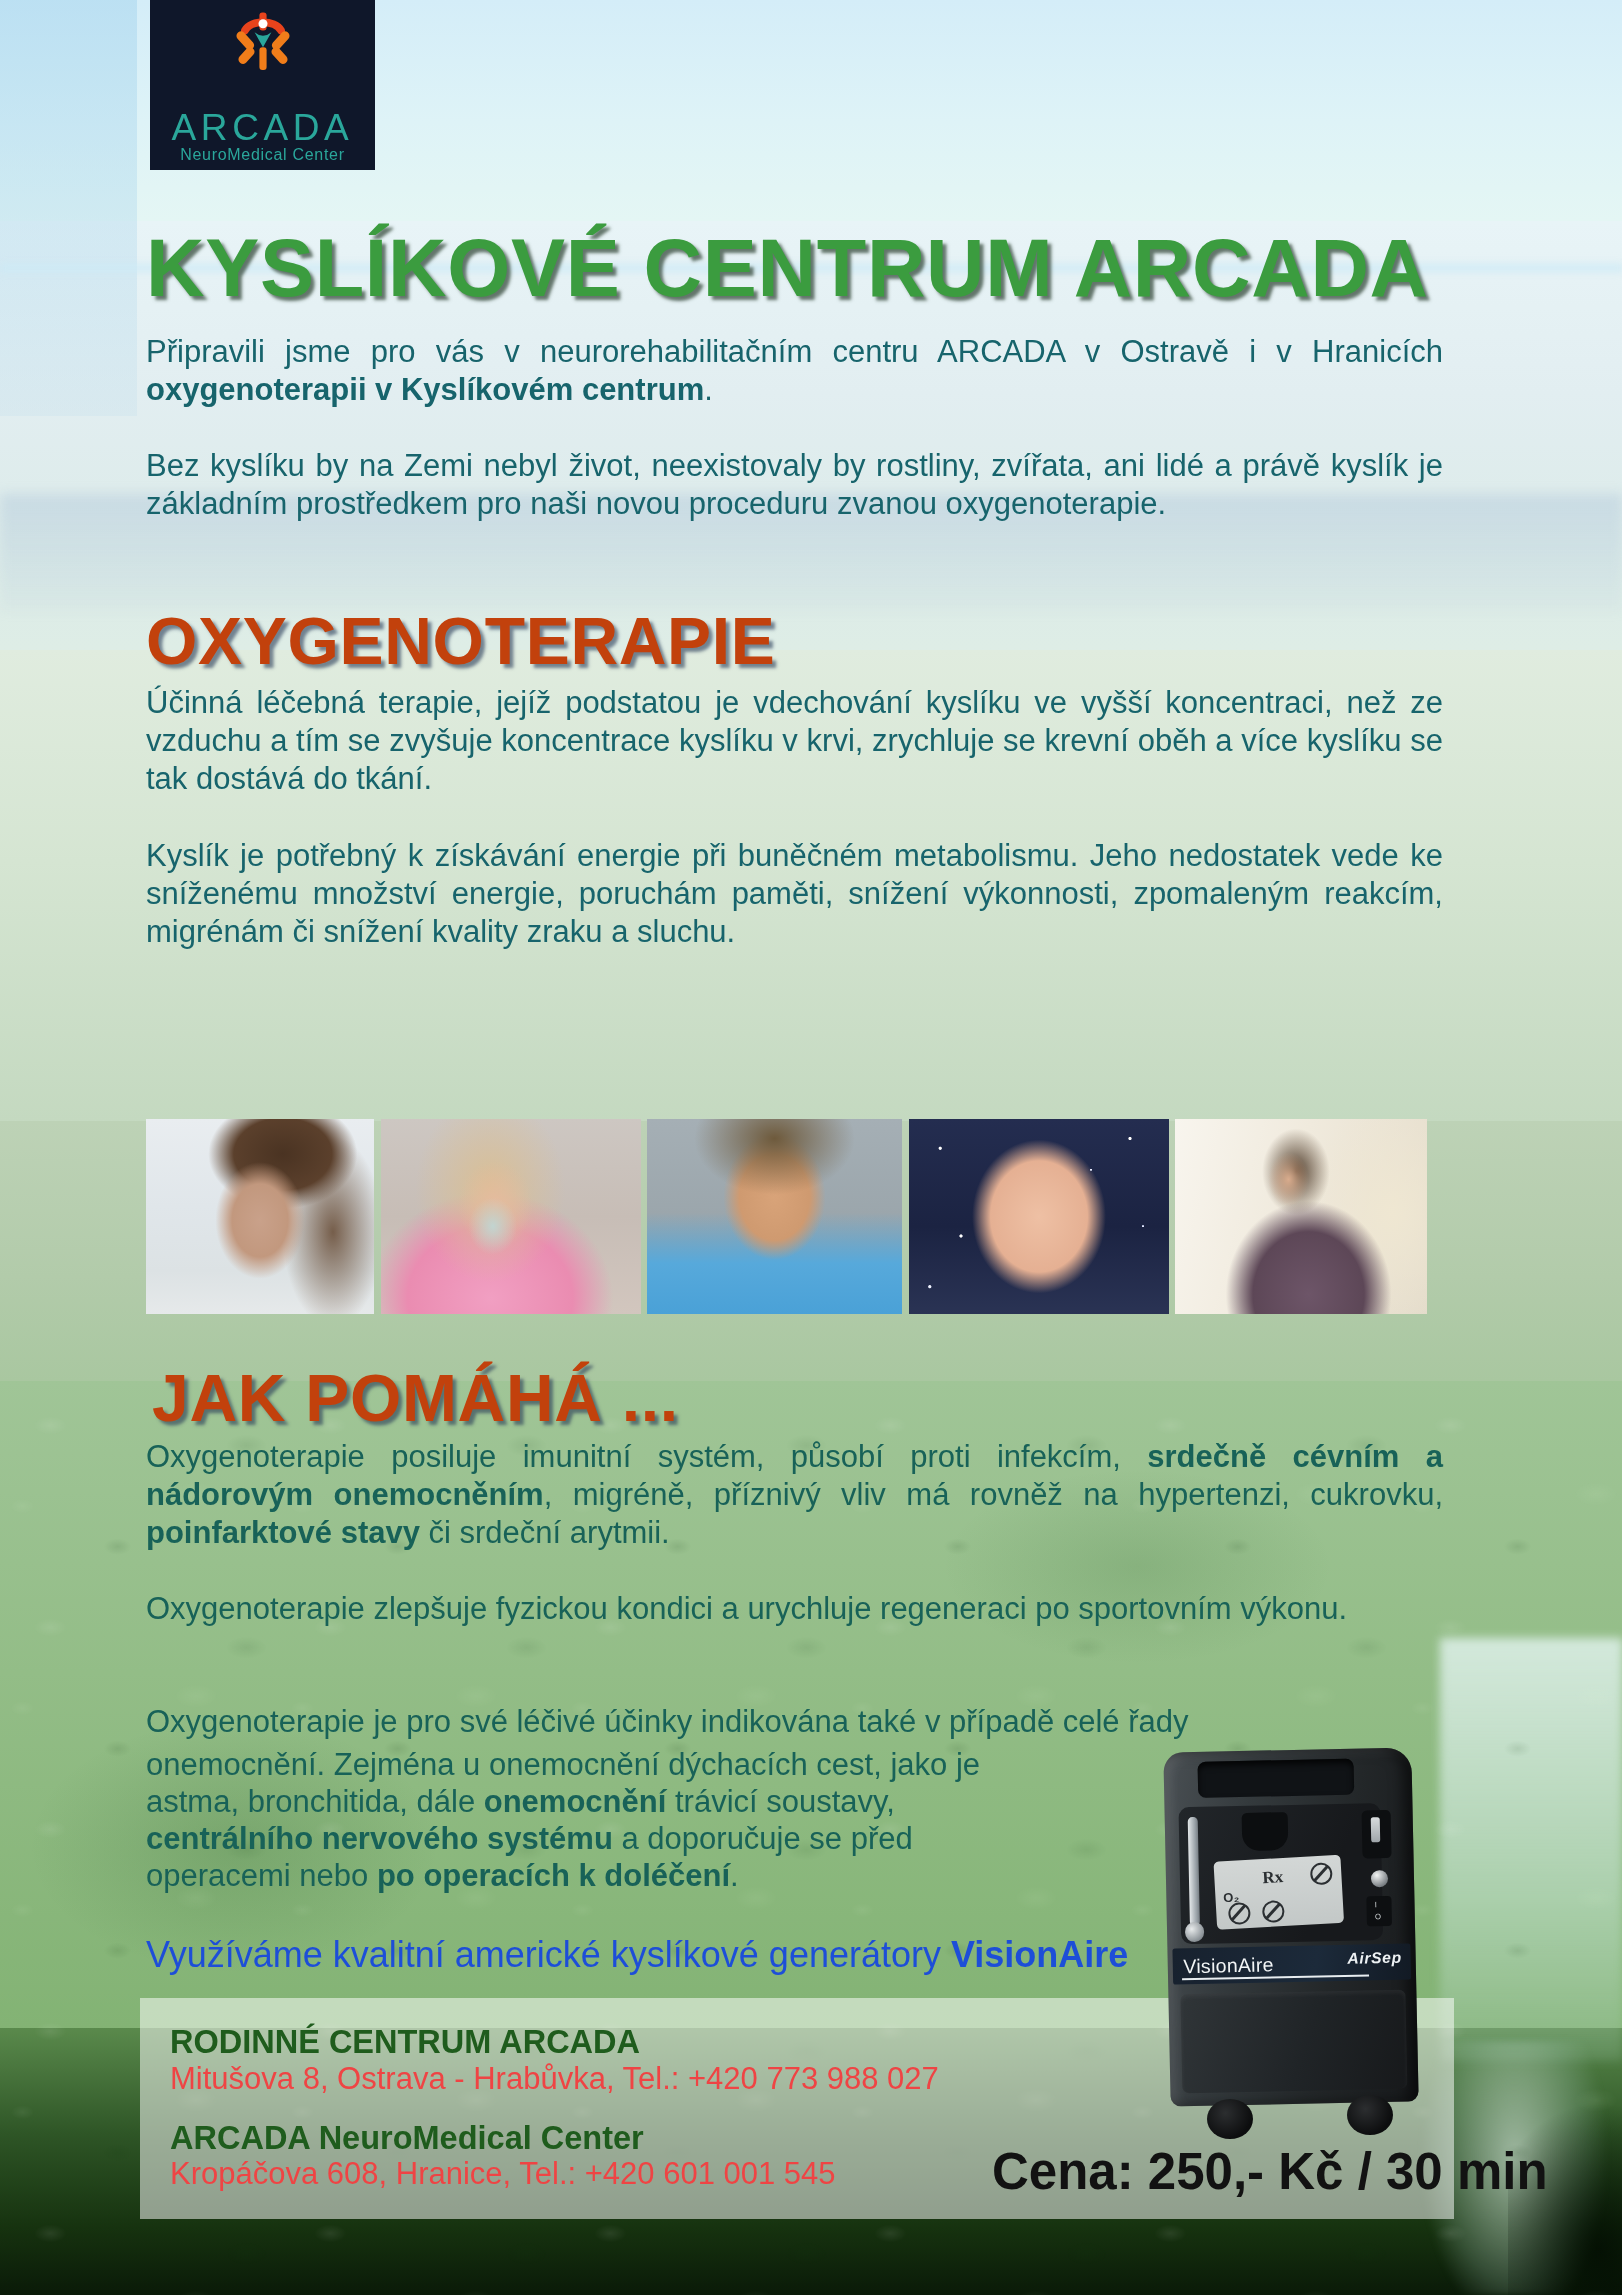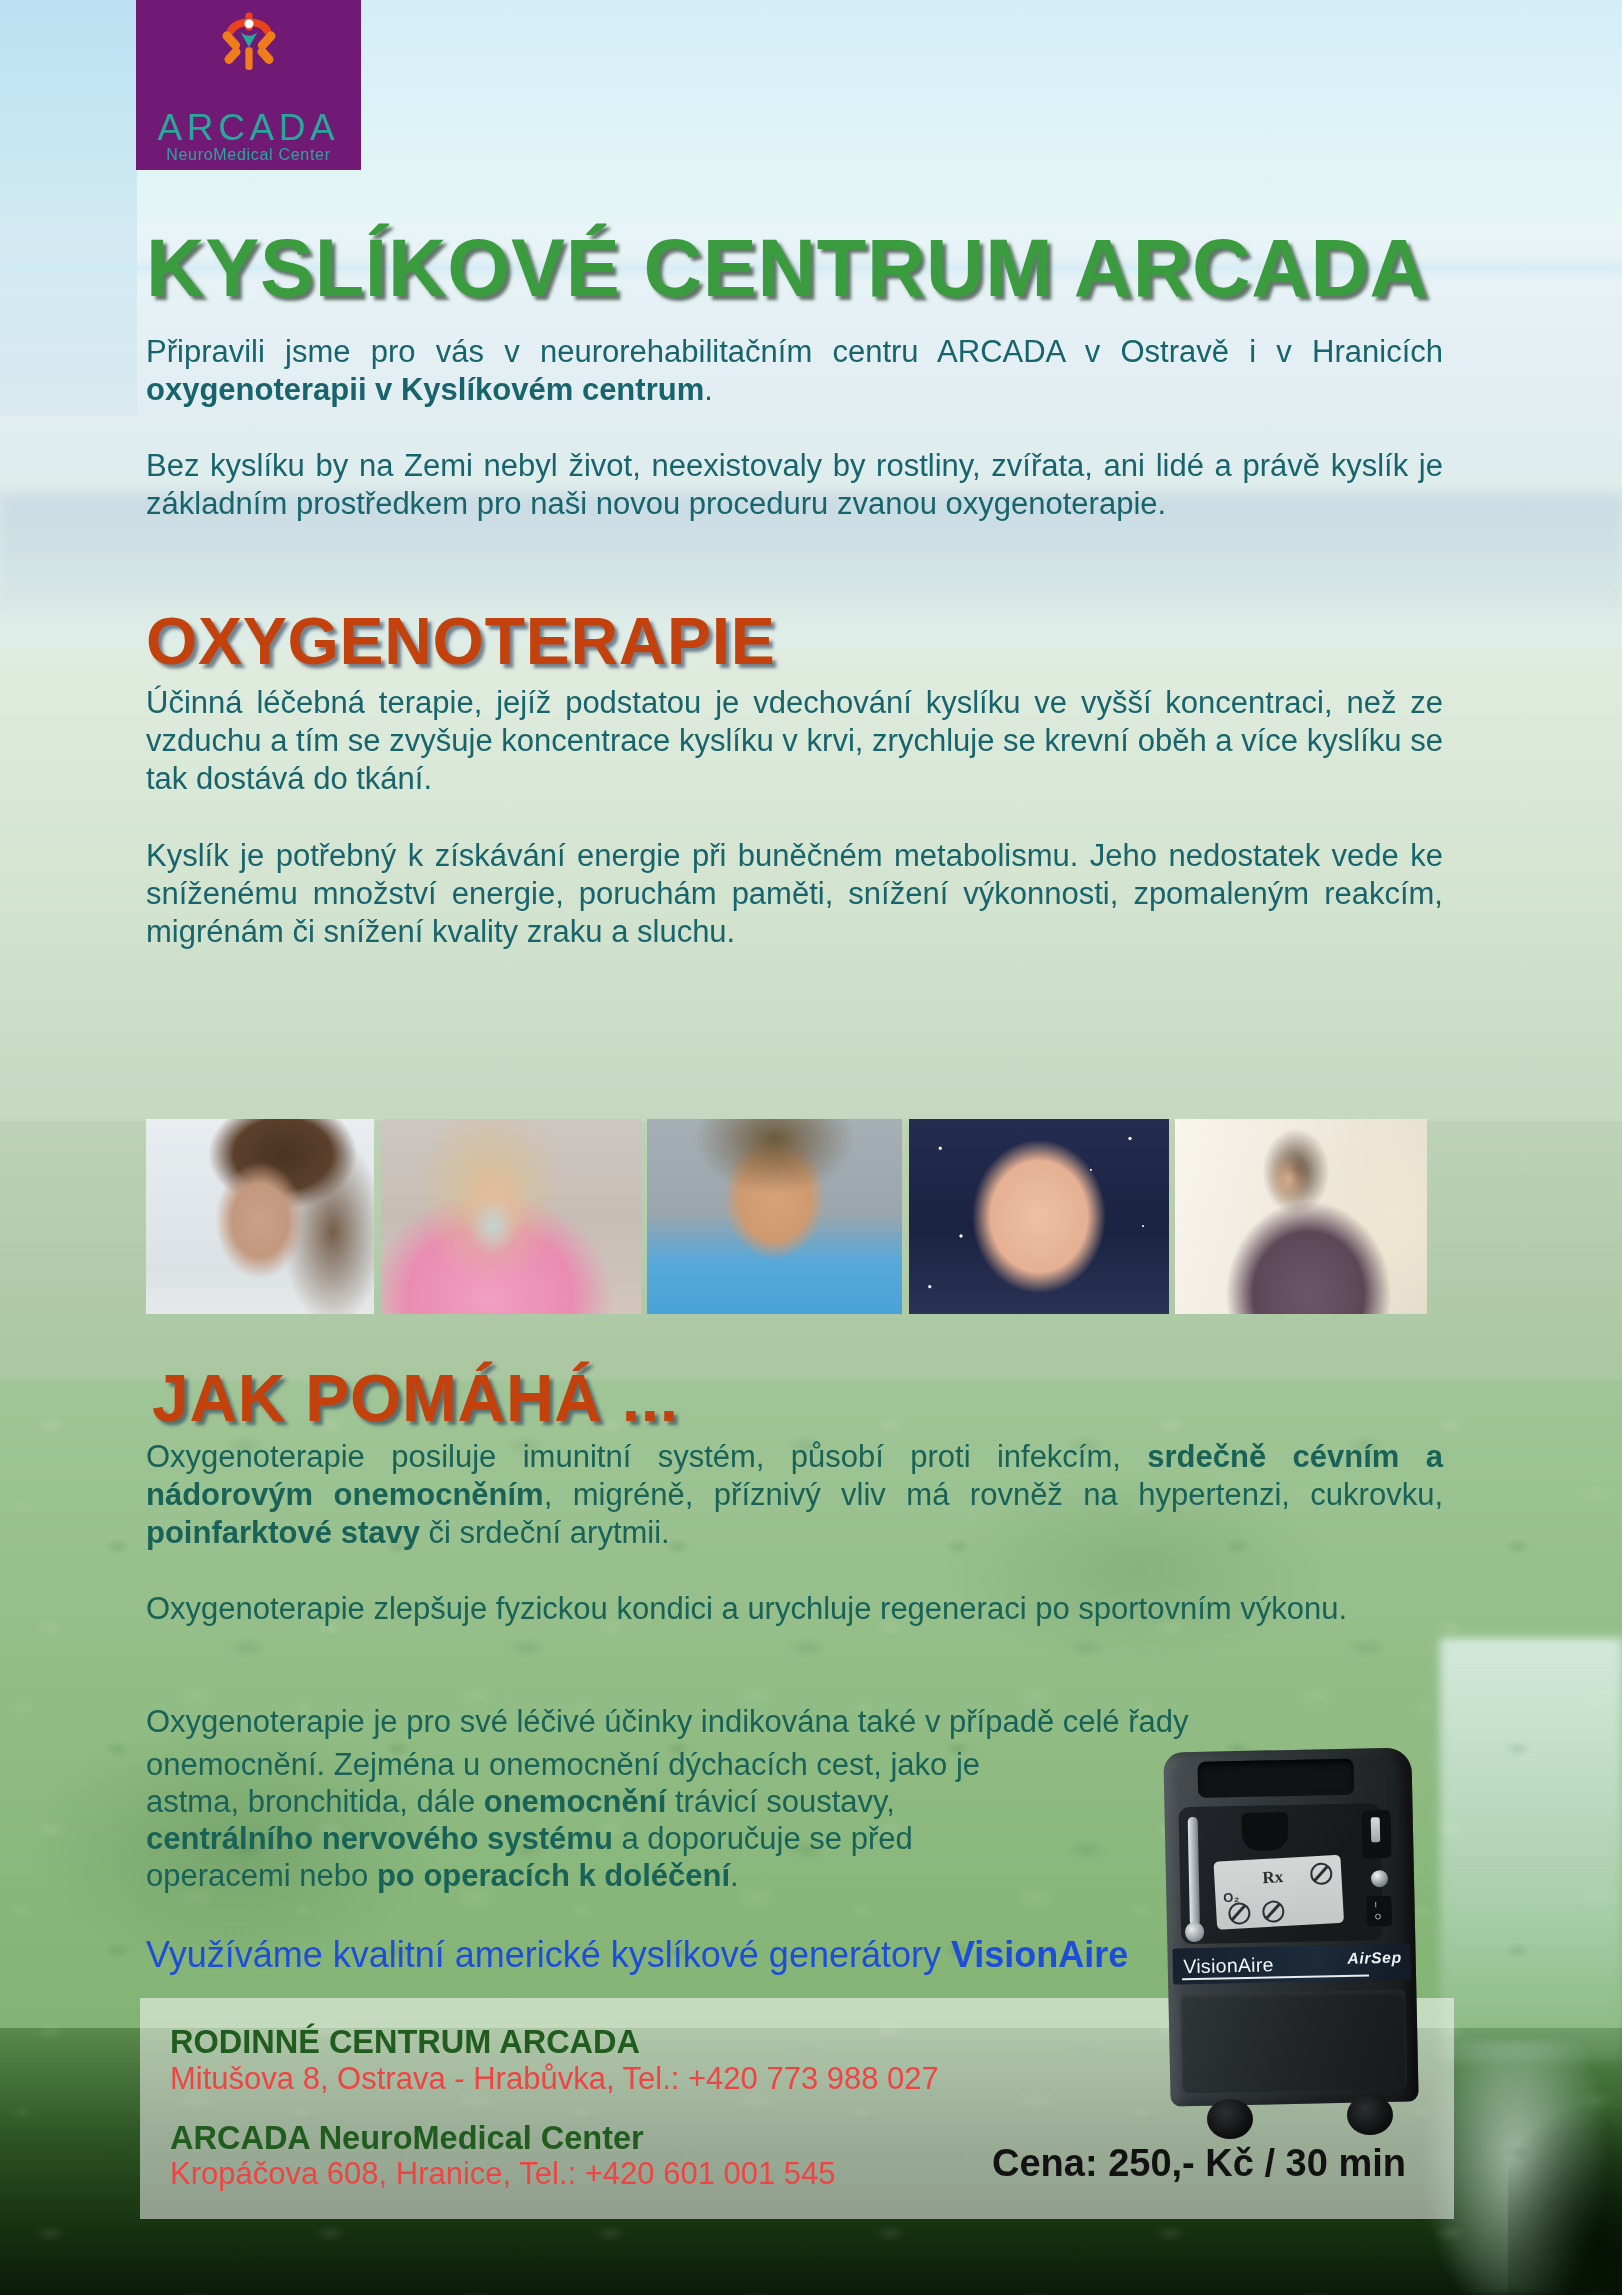--- a/index.html
+++ b/index.html
@@ -25,21 +25,21 @@
       radial-gradient(23.4px 13px at 18% 22%,rgba(255,255,255,.16),transparent 70%),
       radial-gradient(31px 17px at 70% 56%,rgba(228,250,214,.14),transparent 70%),
       radial-gradient(19.5px 11.7px at 42% 82%,rgba(18,58,18,.20),transparent 70%),
       radial-gradient(29px 15.6px at 88% 32%,rgba(22,66,22,.16),transparent 70%),
       radial-gradient(17px 10.4px at 8% 62%,rgba(240,255,235,.12),transparent 70%);
     background-size:280px 202px;background-repeat:repeat;}
   .bg-blotch1{top:1664px;left:0;width:585px;height:364px;background:radial-gradient(273px 169px at 40% 50%,rgba(30,80,30,.18),transparent 75%);}
   .bg-blotch2{top:1430px;left:845px;width:585px;height:273px;background:radial-gradient(260px 130px at 50% 50%,rgba(35,90,35,.14),transparent 75%);}
 
   
-  .logo-box{position:absolute;left:136px;top:0;width:225px;height:170px;background:#701a75;text-align:center;}
+  .logo-box{position:absolute;left:150px;top:0;width:225px;height:170px;background:#0f172a;text-align:center;}
   .logo-icon{position:absolute;left:50%;top:10.4px;transform:translateX(-50%);}
   .logo-name{position:absolute;left:0;right:0;top:107px;font-size:37px;letter-spacing:4.6px;color:#2aa79b;font-weight:400;}
   .logo-sub{position:absolute;left:0;right:0;top:146px;font-size:16px;letter-spacing:0.7px;color:#2aa79b;font-weight:400;}
 
   
   .main-title{position:absolute;left:146px;top:228px;font-size:81px;font-weight:700;letter-spacing:0.7px;line-height:1;color:#3b9c3f;text-shadow:3.9px 3.9px 3.3px rgba(55,75,60,.75);white-space:nowrap;}
   .h2{position:absolute;font-size:66px;font-weight:700;letter-spacing:0.7px;line-height:1;color:#c2410c;text-shadow:3.9px 3.9px 3.3px rgba(40,58,86,.6);white-space:nowrap;}
   .h2-oxy{left:146px;top:608px;}
   .h2-jak{left:152px;top:1365px;}
   .par{position:absolute;left:146px;width:1297px;font-size:31px;line-height:38px;color:#17646c;text-align:justify;}
@@ -81,21 +81,21 @@
       radial-gradient(47px 60px at 48% 27%,#4e3a28 0%,rgba(78,58,40,0) 72%),
       radial-gradient(101px 114px at 53% 90%,#6d5568 0%,#5d4757 55%,rgba(93,71,87,0) 82%),
       radial-gradient(117px 150px at 86% 48%,#efe7d2 0%,rgba(239,231,210,0) 75%),
       linear-gradient(105deg,#f8f5ee 0%,#f0eadd 45%,#e4dccb 100%);}
 
   
   .gen-line{position:absolute;left:146px;top:1934px;font-size:36px;color:#1d4ed8;white-space:nowrap;}
   .overlay-box{position:absolute;left:140px;top:1998px;width:1314px;height:221px;background:rgba(255,255,255,.52);}
   .contact-name{position:absolute;left:30px;font-size:32.5px;font-weight:700;color:#1f5c1d;white-space:nowrap;}
   .contact-line{position:absolute;left:30px;font-size:31px;color:#ef4444;white-space:nowrap;}
-  .price{position:absolute;left:852px;top:144px;font-size:38px;font-weight:700;color:#121212;white-space:nowrap;}
+  .price{position:absolute;left:852px;top:144px;font-size:51px;font-weight:700;color:#121212;white-space:nowrap;}
 
   
   .device{position:absolute;left:1167px;top:1750px;width:248px;height:354px;transform:rotate(-1.2deg);}
   .dev-body{position:absolute;inset:0;background:linear-gradient(100deg,#4a5054 0%,#343a3d 30%,#232729 65%,#17191b 100%);border-radius:19.5px 25px 10.4px 10.4px;box-shadow:inset -9px 0 14.3px rgba(0,0,0,.55),inset 6.5px 3.9px 10.4px rgba(255,255,255,.10);}
   .dev-toprecess{position:absolute;left:34px;top:10.4px;width:156px;height:36px;background:#101316;border-radius:7.8px;box-shadow:inset 0 3.9px 6.5px rgba(0,0,0,.8);}
   .dev-panel{position:absolute;left:14.3px;top:55px;width:202px;height:137px;background:linear-gradient(115deg,#22262a 0%,#17191c 70%);border-radius:10.4px;}
   .dev-flow{position:absolute;left:23.4px;top:65px;width:9.8px;height:109px;background:linear-gradient(90deg,#e4e8ea,#9aa2a8 70%,#777e84);border-radius:4.6px;}
   .dev-flowknob{position:absolute;left:17.6px;top:170px;width:19.5px;height:19.5px;border-radius:50%;background:radial-gradient(circle at 35% 35%,#e8ebec,#8a9196 70%,#5a6166);}
   .dev-funnel{position:absolute;left:77px;top:62px;width:46px;height:38px;background:#0c0e10;border-radius:5.2px 5.2px 17px 17px;}
   .dev-plate{position:absolute;left:49px;top:108px;width:127px;height:68px;background:linear-gradient(180deg,#d3d7d6,#c3c8c7);border-radius:5.2px;transform:rotate(-2deg);color:#2b2f32;}

